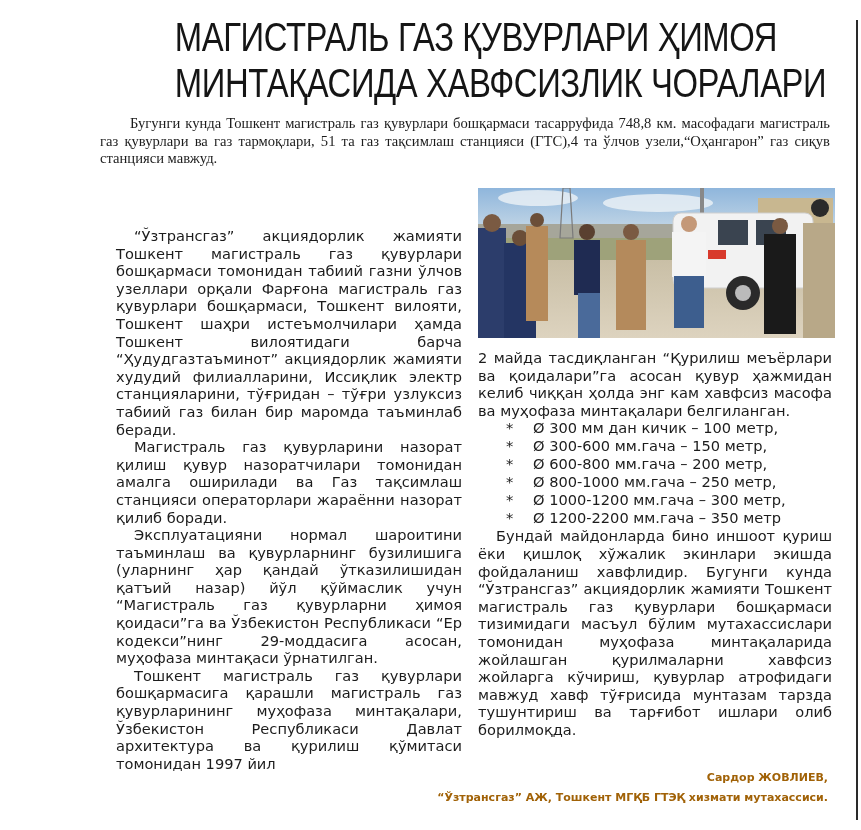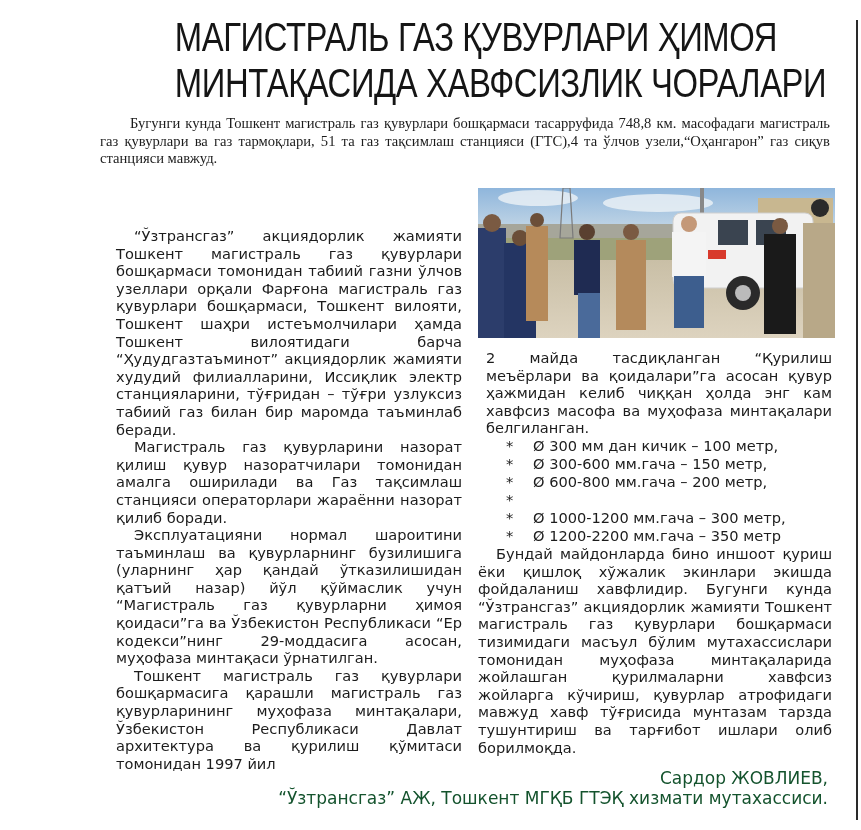--- a/index.html
+++ b/index.html
@@ -10,29 +10,29 @@
   .title { position: absolute; left: 110px; top: 14px; width: 720px; text-align: center;
            font-family: "Liberation Sans", sans-serif; font-weight: normal; font-size: 40px;
            line-height: 46px; letter-spacing: -0.5px; transform: scaleX(0.82); transform-origin: center top;
            color: #151515; }
   .title div { white-space: nowrap; }
   .intro { position: absolute; left: 100px; top: 115px; width: 730px; font-size: 14.6px; line-height: 17.5px;
            text-align: justify; color: #1c1c1c; }
   .intro p { margin: 0; text-indent: 30px; font-family: Liberation Serif, serif; }
   .col { position: absolute; font-size: 14.6px; line-height: 17.6px; text-align: justify; color: #1c1c1c; }
   .col p { margin: 0; text-indent: 18px; hyphens: manual; }
-  .col p.noindent { text-indent: 0; margin-left: 8px; }
+  .col p.noindent { text-indent: 0; }
   .left { left: 116px; top: 191px; width: 346px; margin-top: 36px; }
   .right { left: 478px; top: 349px; width: 354px; }
   .photo { position: absolute; left: 478px; top: 188px; width: 357px; height: 150px; overflow: hidden; }
   .bullets { list-style: none; margin: 0; padding: 0; }
   .bullets li { display: flex; text-indent: 0; line-height: 18px; }
   .bullets .star { width: 55px; padding-left: 28px; box-sizing: border-box; }
-  .sig { position: absolute; right: 33px; top: 768px; text-align: right; font-weight: normal;
-         font-size: 17px; line-height: 20px; color: #14532d; }
+  .sig { position: absolute; right: 33px; top: 768px; text-align: right; font-weight: bold;
+         font-size: 11px; line-height: 20px; color: #a16207; }
 </style>
 </head>
 <body>
 
 <div class="page">
 
   <div class="title">
     <div>МАГИСТРАЛЬ ГАЗ ҚУВУРЛАРИ ҲИМОЯ</div>
     <div>МИНТАҚАСИДА ХАВФСИЗЛИК ЧОРАЛАРИ</div>
   </div>
@@ -110,20 +110,21 @@
       <li>
           <span class="star">*</span>
           <span>Ø 300-600 мм.гача – 150 метр,</span>
         </li>
       <li>
           <span class="star">*</span>
           <span>Ø 600-800 мм.гача – 200 метр,</span>
         </li>
       <li>
           <span class="star">*</span>
+          <span>Ø 800-1000 мм.гача – 250 метр,</span>
         </li>
       <li>
           <span class="star">*</span>
           <span>Ø 1000-1200 мм.гача – 300 метр,</span>
         </li>
       <li>
           <span class="star">*</span>
           <span>Ø 1200-2200 мм.гача – 350 метр</span>
         </li>
     </ul>

